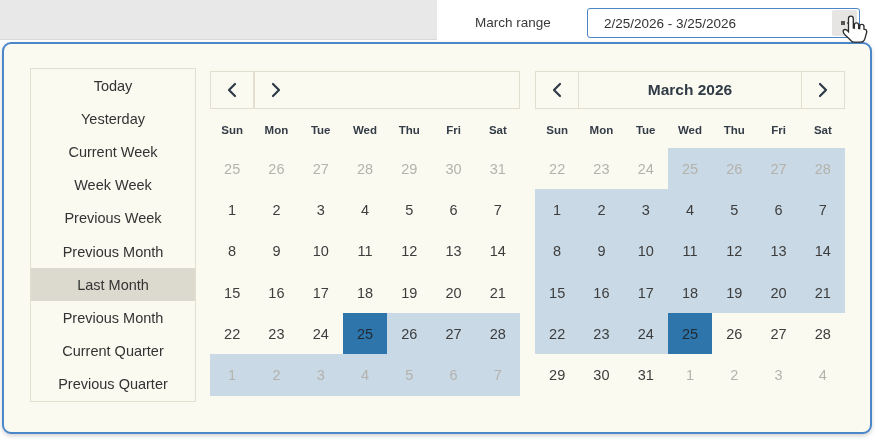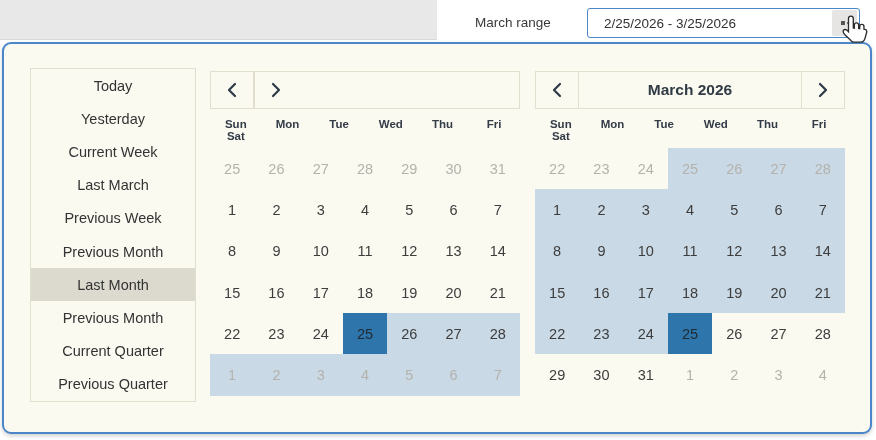--- a/index.html
+++ b/index.html
@@ -64,21 +64,21 @@
     width:43px;display:flex;align-items:center;justify-content:center;
     background:transparent;border:none;cursor:pointer;padding:0;
   }
   .nav-btn.prev{border-right:1px solid var(--box-border);}
   .nav-btn.next{border-left:1px solid var(--box-border);}
   .cal-title{
     flex:1;display:flex;align-items:center;justify-content:center;
     font-size:15.5px;font-weight:bold;color:var(--heading-text);
   }
   .dow{
-    display:grid;grid-template-columns:repeat(6,1fr);margin-top:9px;height:24px;
+    display:grid;grid-template-columns:repeat(7,1fr);margin-top:9px;height:24px;
     font-size:11.5px;font-weight:bold;color:#333c47;
   }
   .dow span{display:flex;align-items:center;justify-content:center;}
   .grid{
     display:grid;grid-template-columns:repeat(7,1fr);grid-auto-rows:41.3px;
     margin-top:6px;font-size:14.5px;color:var(--text);
   }
   .cell{display:flex;align-items:center;justify-content:center;cursor:pointer;}
   .cell.muted{color:var(--muted-text);}
   .cell.range{background:var(--range-bg);}
@@ -103,21 +103,21 @@
 <svg class="cursor" viewBox="0 0 20 24">
   <path d="M7.3 1.6c1 0 1.8.8 1.8 1.8v7.1l.8.1V8.3c0-.9.7-1.6 1.6-1.6.9 0 1.6.7 1.6 1.6v2.6l.8.1v-1.6c0-.9.7-1.6 1.6-1.6.9 0 1.6.7 1.6 1.6v2l.7.1c.8.1 1.4.8 1.4 1.6 0 .3 0 .5-.1.8l-1.3 4.6c-.4 1.5-1.8 2.6-3.4 2.6H9.9c-1 0-2-.4-2.6-1.2L3.2 16c-.9-1-1.7-2-1.7-2.9 0-.8.7-1.5 1.5-1.5.7 0 1.3.3 1.9 1l.6.7V3.4c0-1 .8-1.8 1.8-1.8z" fill="#ffffff" stroke="#2b2b2b" stroke-width="1"></path>
 </svg>
 
 <div class="panel">
 
   <div class="presets">
       <div class="preset-item">Today</div>
       <div class="preset-item">Yesterday</div>
       <div class="preset-item">Current Week</div>
-      <div class="preset-item">Last March</div>
+      <div class="preset-item">Week Week</div>
       <div class="preset-item">Previous Week</div>
       <div class="preset-item">Previous Month</div>
       <div class="preset-item selected">Last Month</div>
       <div class="preset-item">Previous Month</div>
       <div class="preset-item">Current Quarter</div>
       <div class="preset-item">Previous Quarter</div>
     </div>
 
   <div class="cal cal-feb">
     <div class="cal-header">

